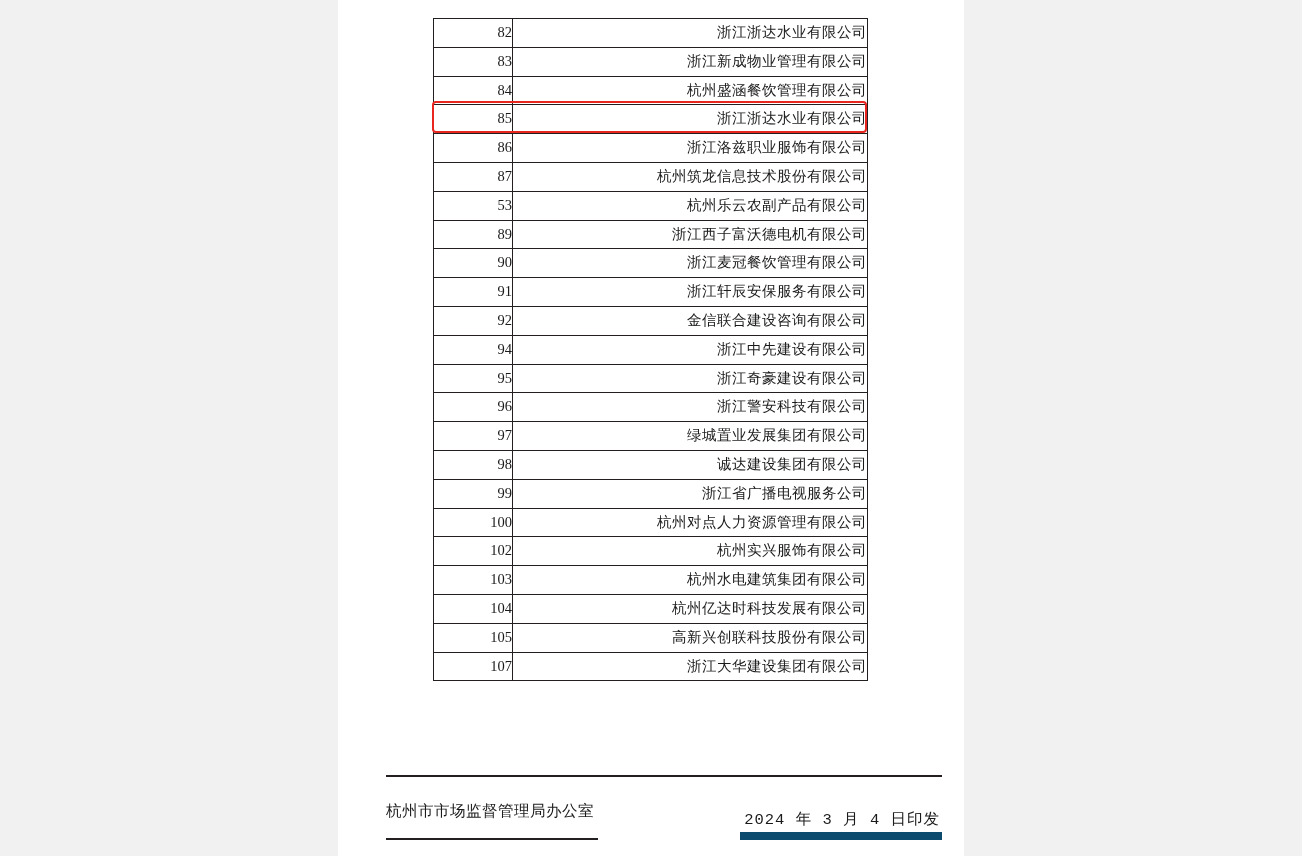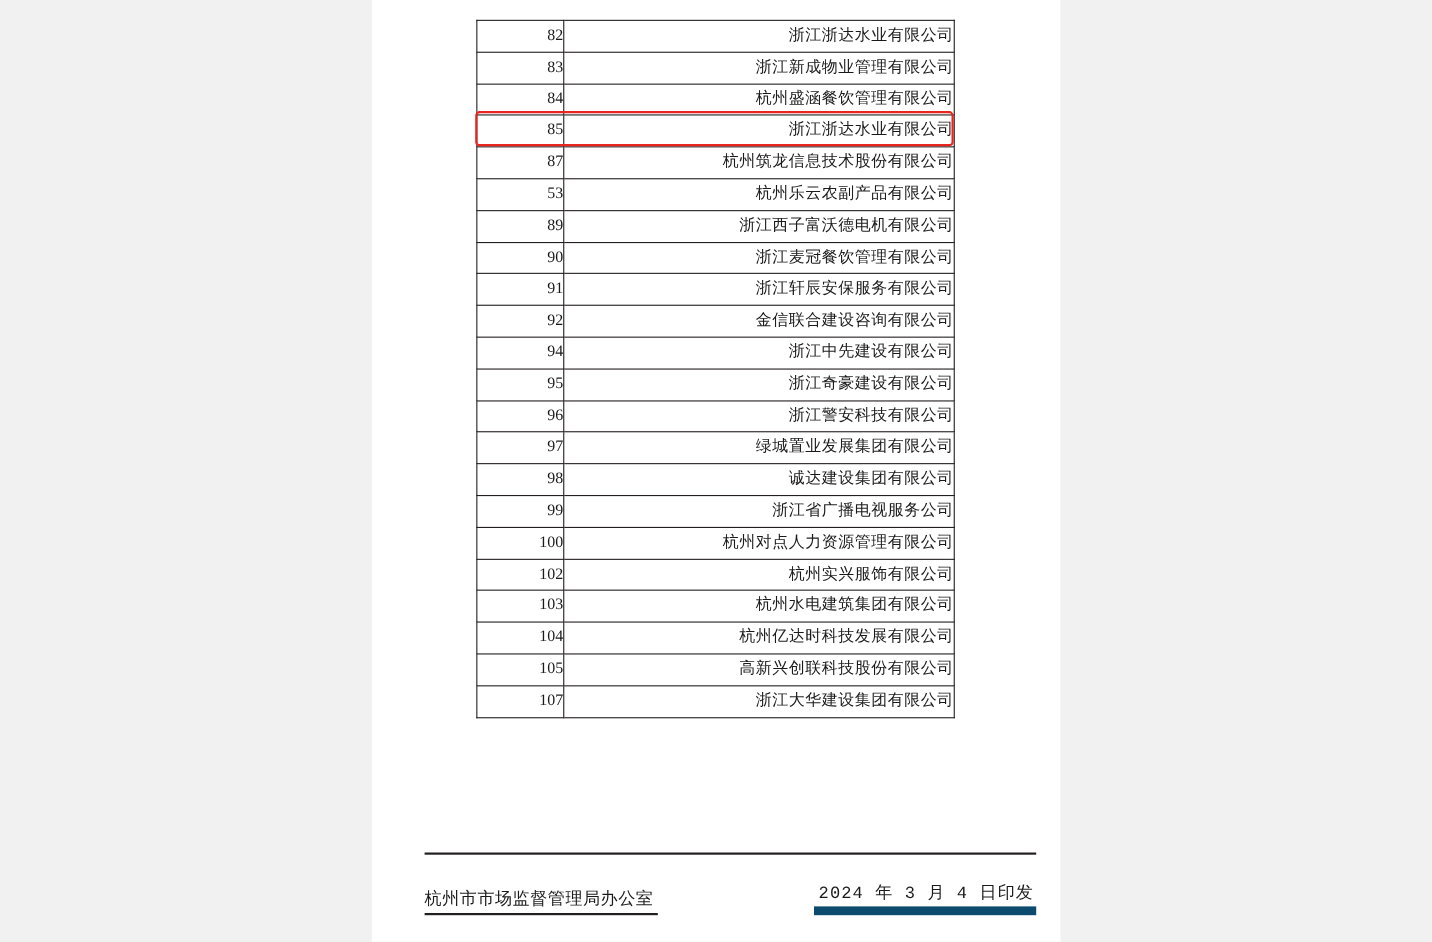--- a/index.html
+++ b/index.html
@@ -76,21 +76,21 @@
     margin-top: 24px;
     display: flex;
     justify-content: space-between;
     align-items: flex-end;
     font-size: 15.5px;
     color: #1a1a1a;
     letter-spacing: 0.5px;
   }
   .footer-left {
     border-bottom: 2px solid #231f20;
-    padding-bottom: 2px;
+    padding-bottom: 16px;
     padding-right: 4px;
   }
   .footer-right {
     border-bottom: 8px solid #0c4a6e;
     padding-bottom: 2px;
     padding-left: 4px;
     padding-right: 2px;
     letter-spacing: 1px;
     font-family: Liberation Mono, monospace;
   }
@@ -112,20 +112,24 @@
         </tr>
       <tr>
           <td class="col-no">84</td>
           <td class="col-name name-cell">杭州盛涵餐饮管理有限公司</td>
         </tr>
       <tr>
           <td class="col-no">85</td>
           <td class="col-name name-cell">浙江浙达水业有限公司</td>
         </tr>
       <tr>
+          <td class="col-no">86</td>
+          <td class="col-name name-cell">浙江洛兹职业服饰有限公司</td>
+        </tr>
+      <tr>
           <td class="col-no">87</td>
           <td class="col-name name-cell">杭州筑龙信息技术股份有限公司</td>
         </tr>
       <tr>
           <td class="col-no">53</td>
           <td class="col-name name-cell">杭州乐云农副产品有限公司</td>
         </tr>
       <tr>
           <td class="col-no">89</td>
           <td class="col-name name-cell">浙江西子富沃德电机有限公司</td>

